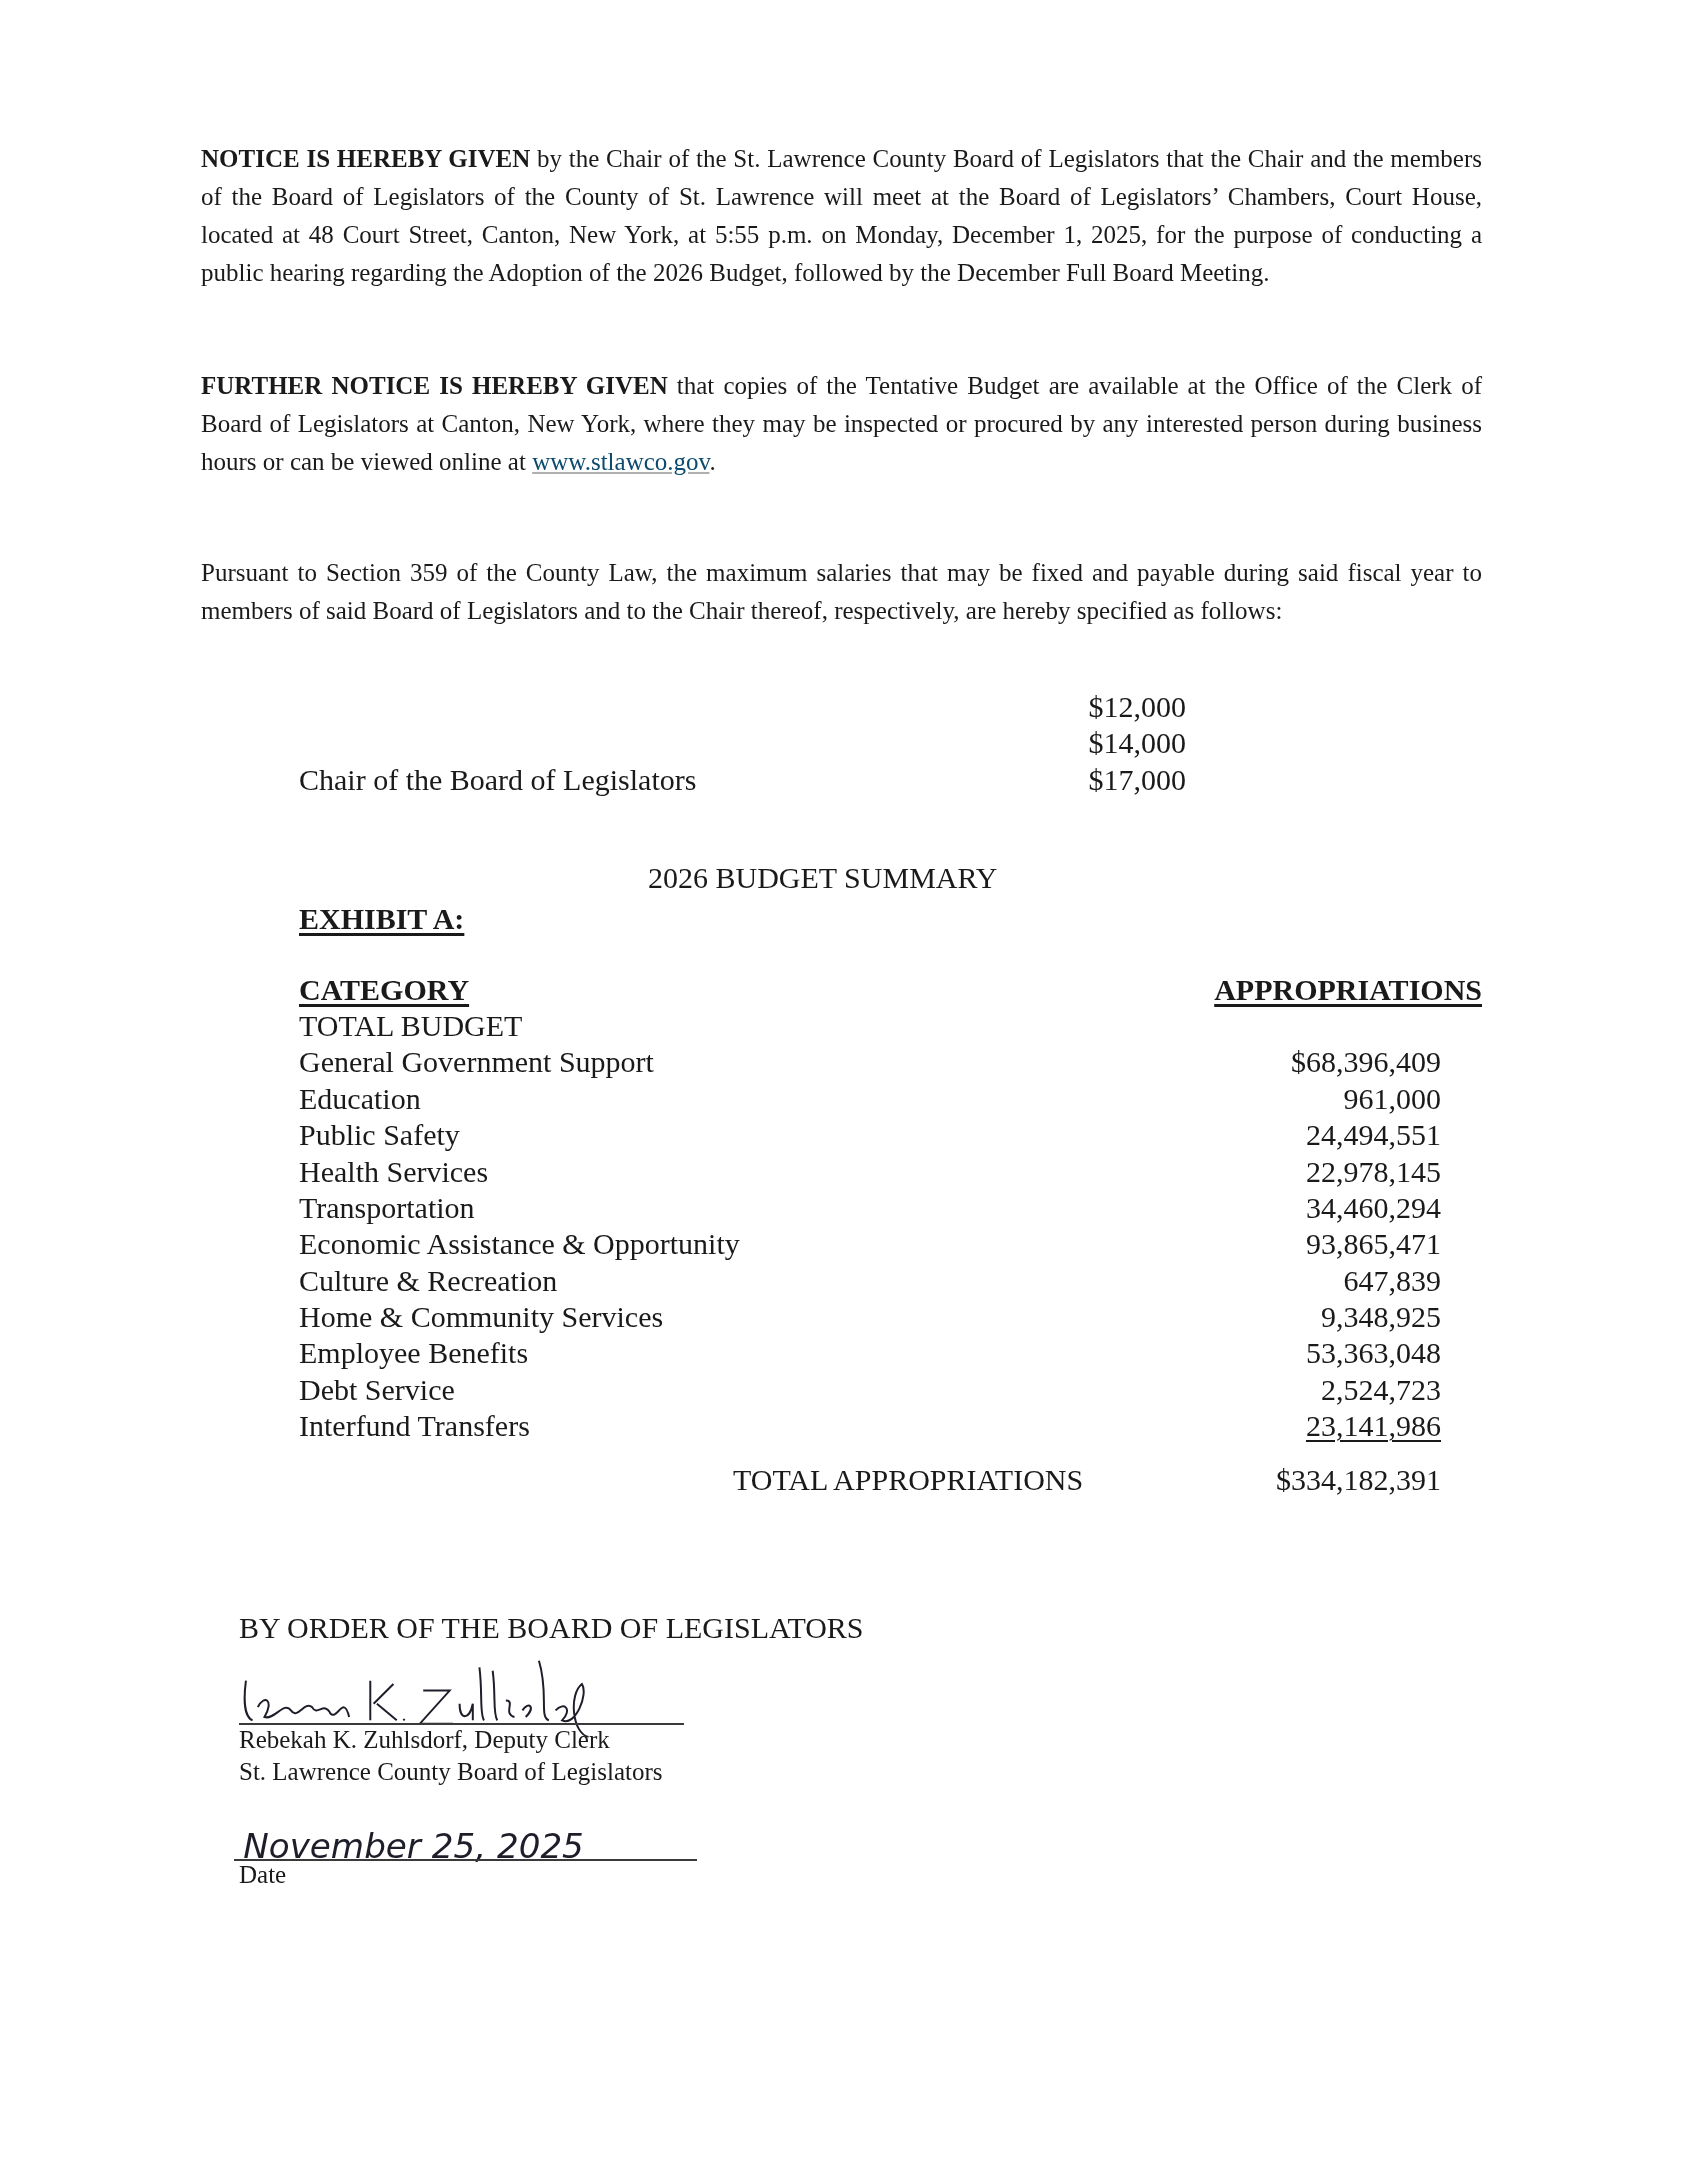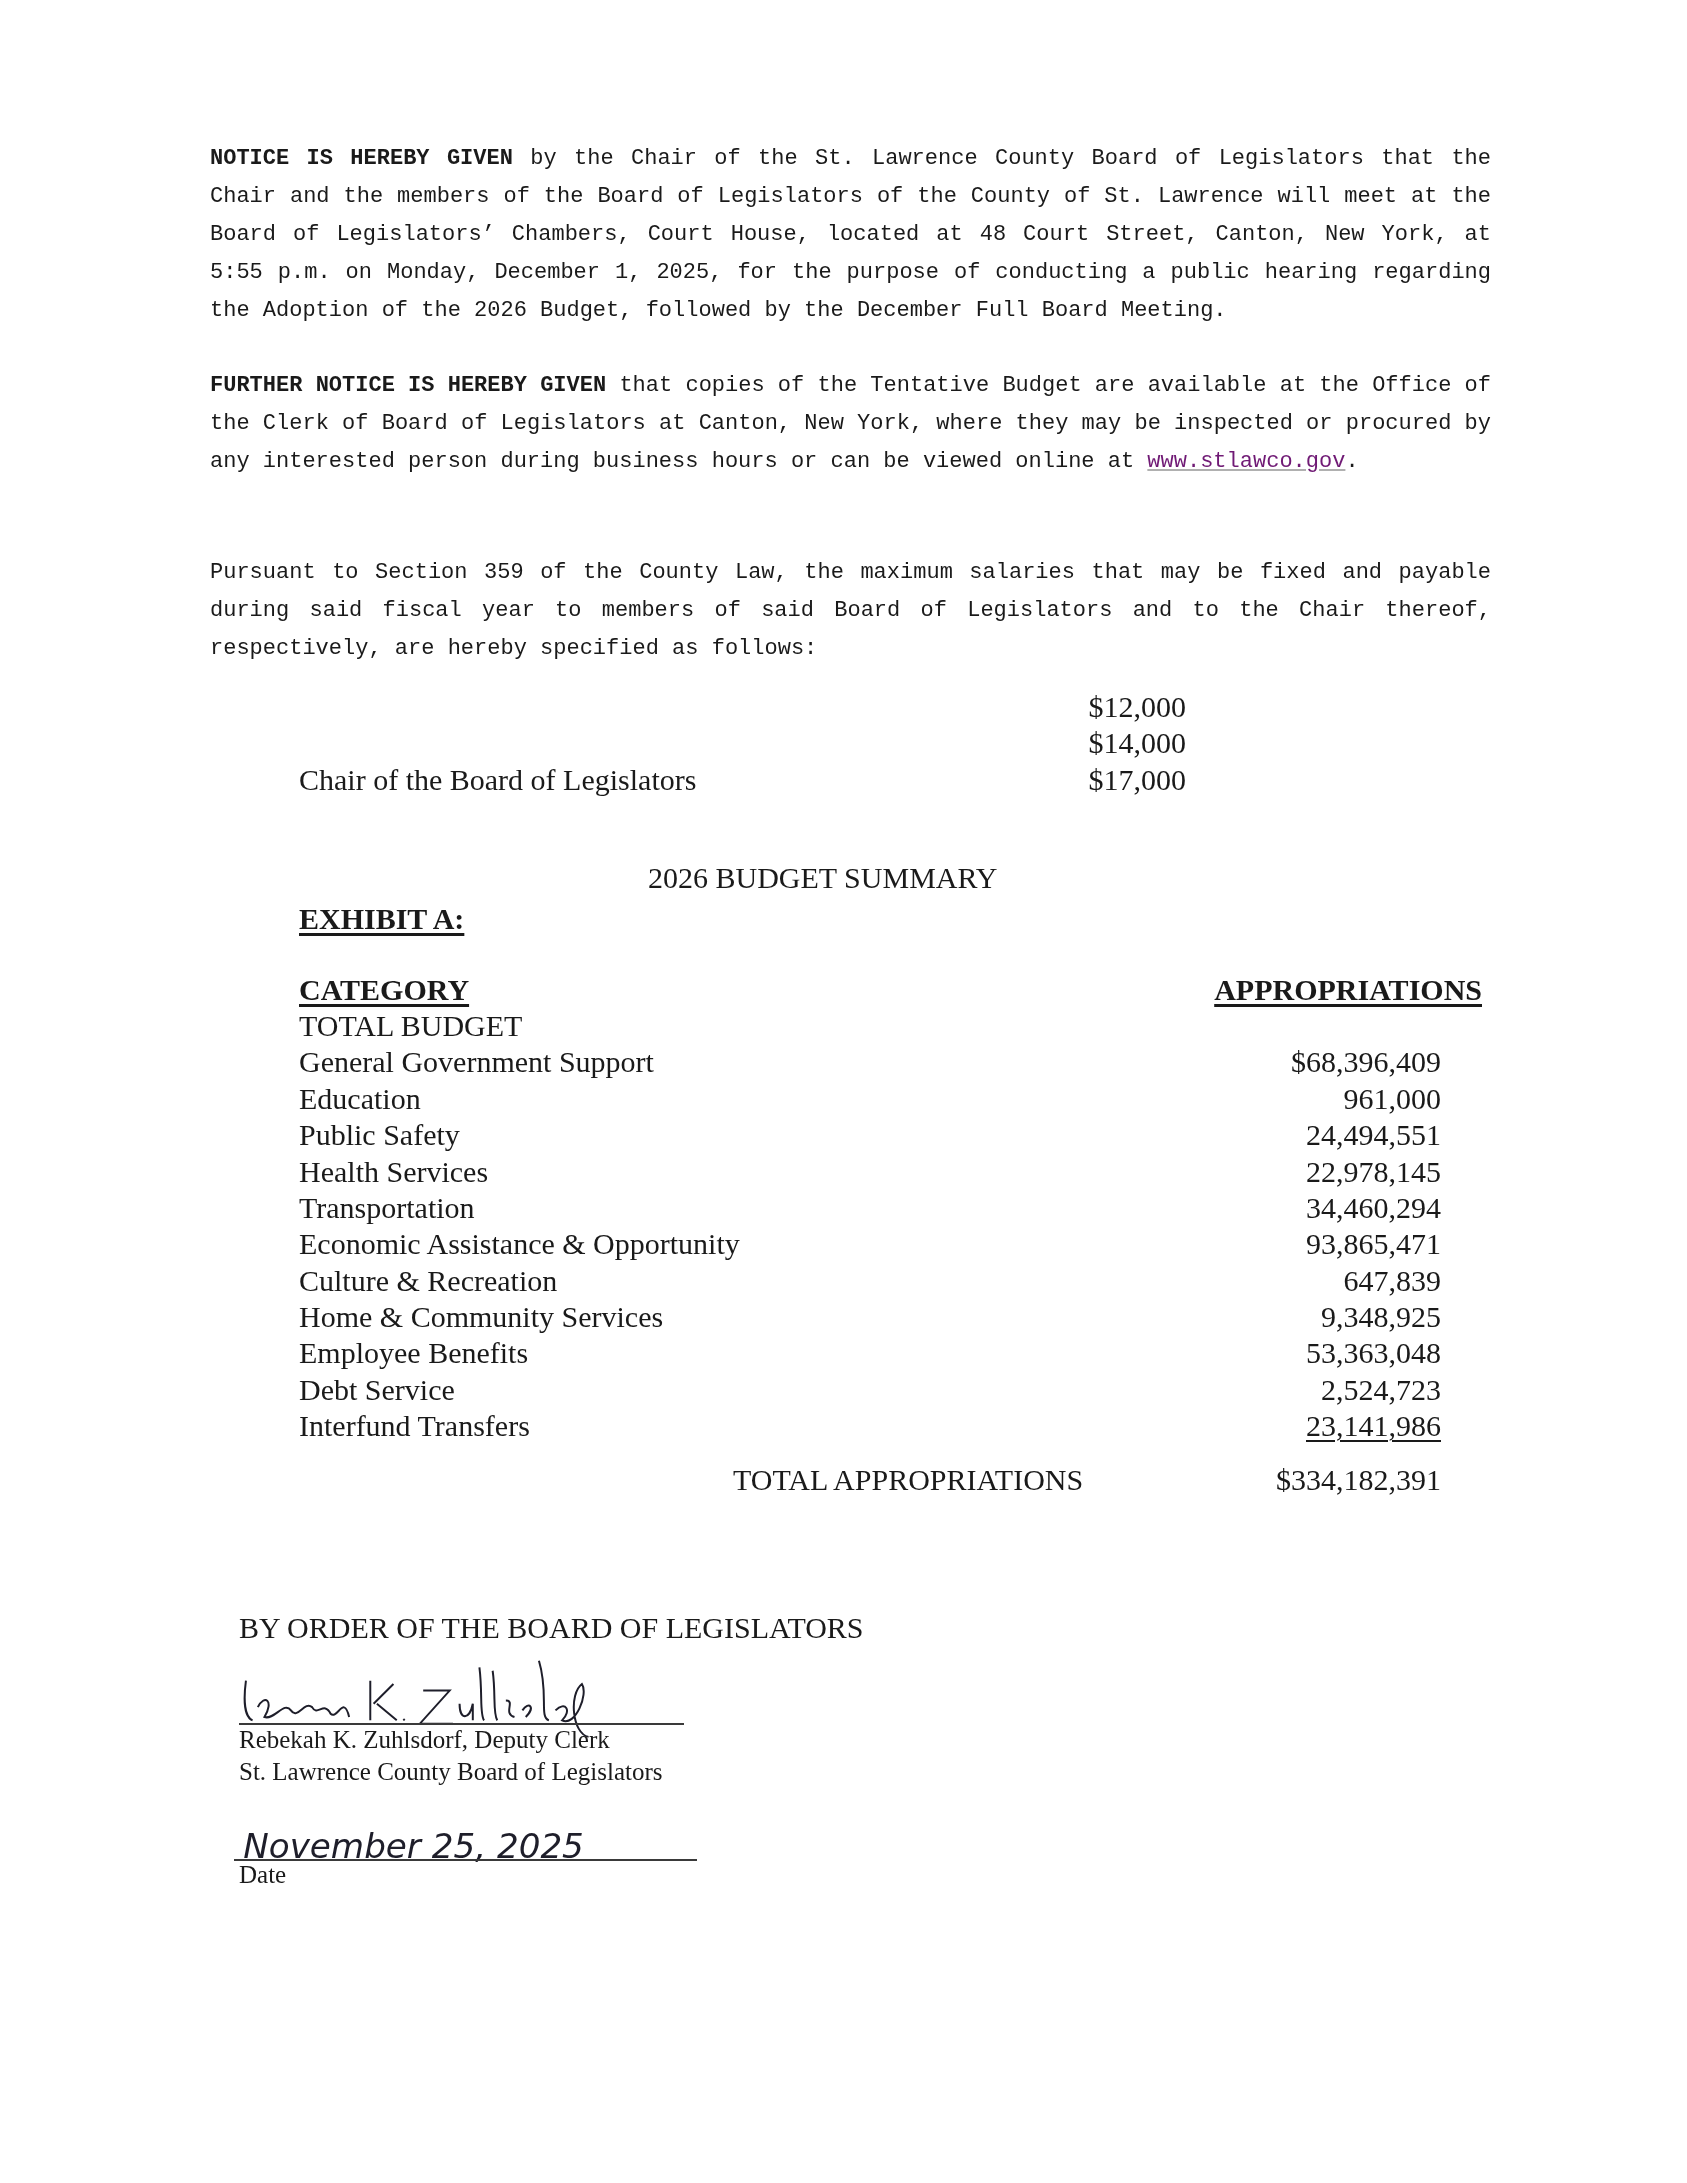--- a/index.html
+++ b/index.html
@@ -2,28 +2,28 @@
 <html style="font-size:10.6px"><head>
   <meta charset="utf-8">
   <style>
     html, body { margin: 0; padding: 0; background: #ffffff; }
     body {
       width: 1687px; height: 2183px; position: relative; overflow: hidden;
       font-family: "Liberation Serif", "DejaVu Serif", serif;
       color: #1a1a1a;
     }
     .para {
-      position: absolute; left: 210px; width: 1281px;
-      font-size: 22px; line-height: 38px; text-align: justify; font-family: Liberation Mono, monospace;
+      position: absolute; left: 201px; width: 1281px;
+      font-size: 25px; line-height: 38px; text-align: justify;
     }
     .para b { font-weight: bold; }
     #p1 { top: 140px; }
     #p2 { top: 367px; }
     #p3 { top: 554px; }
-    .link { color: #701a75; text-decoration: underline; text-decoration-color: #b0b0b0; }
+    .link { color: #0c4a6e; text-decoration: underline; text-decoration-color: #b0b0b0; }
 
     .salary-row {
       position: absolute; left: 299px; width: 887px; height: 38px;
       font-size: 30px; line-height: 38px;
     }
     .salary-row .lbl { position: absolute; left: 0; }
     .salary-row .amt { position: absolute; right: 0; text-align: right; }
 
     .title-summary {
       position: absolute; left: 648px; top: 859px;

